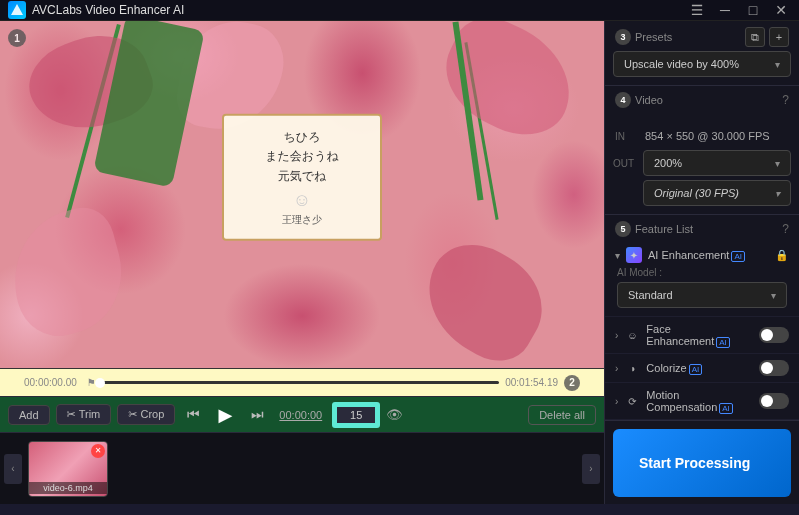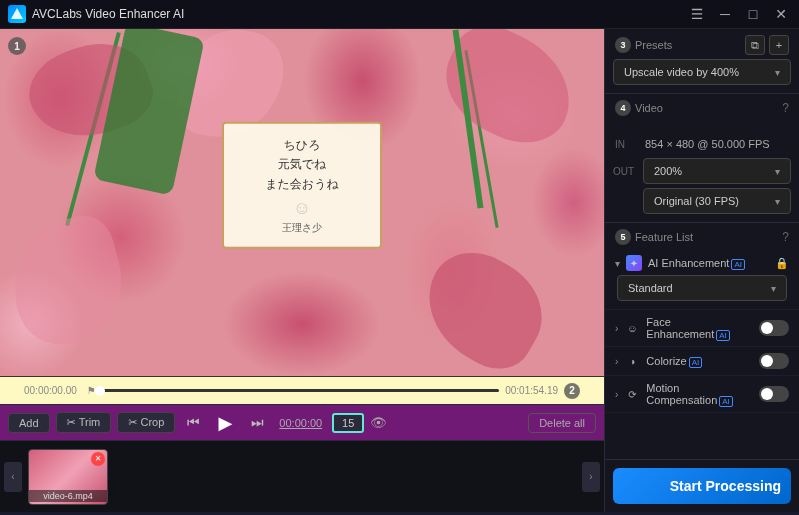--- a/index.html
+++ b/index.html
@@ -8,21 +8,21 @@
       height: 515px;
       overflow: hidden;
       font-family: -apple-system, BlinkMacSystemFont, 'Segoe UI', sans-serif;
       background: #1a1a2e;
       color: #ccc;
       font-size: 12px;
     }
 
     
     .titlebar {
-      height: 29px;
+      height: 21px;
       background: #0f0f1a;
       display: flex;
       align-items: center;
       padding: 0 8px;
       justify-content: space-between;
       border-bottom: 1px solid #222;
       gap: 16px;
     }
     .titlebar-left {
       display: flex;
@@ -222,21 +222,21 @@
     .time-end { margin-left: 6px; }
     .flag-icon {
       color: #888;
       font-size: 10px;
       margin: 0 4px;
     }
 
     
     .controls-bar {
       height: 36px;
-      background: #701a75;
+      background: #14532d;
       border-top: 1px solid #2a2a3a;
       display: flex;
       align-items: center;
       padding: 0 8px;
       gap: 6px;
     }
     .ctrl-btn {
       background: #2a2a3a;
       border: 1px solid #444;
       color: #bbb;
@@ -273,23 +273,23 @@
       align-items: center;
       justify-content: center;
     }
     .time-display {
       font-size: 11px;
       color: #aaa;
       margin: 0 4px;
       text-decoration: underline;
     }
     .frame-input {
-      width: 32px;
+      width: 48px;
       background: #2a2a3a;
-      border: 2px solid #5eead4;
+      border: 5px solid #5eead4;
       color: #ccc;
       text-align: center;
       font-size: 11px;
       border-radius: 3px;
       padding: 2px 4px;
     }
     .eye-btn {
       color: #aaa;
       font-size: 13px;
       cursor: pointer;
@@ -570,29 +570,29 @@
     }
 
     
     .start-btn-wrapper {
       padding: 8px;
       background: #151520;
       border-top: 1px solid #2a2a3a;
     }
     .start-btn {
       width: 100%;
-      padding: 10px;
+      padding: 26px;
       background: linear-gradient(135deg, #1a8cff, #0066cc);
       border: none;
       border-radius: 6px;
       color: #fff;
       font-size: 14px;
       font-weight: 600;
       cursor: pointer;
-      text-align: right;
+      text-align: left;
     }
   </style>
 </head>
 <body>
 
 <div class="titlebar">
   <div class="titlebar-left">
     <div class="titlebar-logo">
       <svg width="14" height="14" viewBox="0 0 14 14">
         <polygon points="7,1 13,12 1,12" fill="white" opacity="0.9"></polygon>
@@ -620,22 +620,22 @@
         <div style="position:absolute;width:120px;height:90px;background:rgba(200,80,112,0.6);border-radius:50% 60% 40% 70%;top:5%;left:5%;transform:rotate(-20deg);"></div>
         <div style="position:absolute;width:100px;height:110px;background:rgba(240,160,180,0.5);border-radius:60% 40% 70% 30%;top:0%;left:30%;transform:rotate(10deg);"></div>
         <div style="position:absolute;width:130px;height:100px;background:rgba(210,90,120,0.55);border-radius:40% 70% 50% 60%;top:2%;right:5%;transform:rotate(25deg);"></div>
         <div style="position:absolute;width:110px;height:120px;background:rgba(230,140,160,0.5);border-radius:70% 30% 60% 40%;bottom:10%;left:2%;transform:rotate(-15deg);"></div>
         <div style="position:absolute;width:120px;height:100px;background:rgba(195,75,105,0.6);border-radius:50% 60% 40% 70%;bottom:5%;right:10%;transform:rotate(30deg);"></div>
         <div style="position:absolute;width:80px;height:160px;background:#2d7a30;border-radius:10px;top:0;left:18%;transform:rotate(12deg);opacity:0.8;"></div>
         <div style="position:absolute;width:6px;height:180px;background:#3d8b40;top:0;right:22%;transform:rotate(-8deg);"></div>
 
         <div class="card-overlay">
           <div class="card-text-jp">ちひろ</div>
+          <div class="card-text-jp">また会おうね</div>
           <div class="card-text-jp">元気でね</div>
-          <div class="card-text-jp">また会おうね</div>
           <div class="card-face">☺</div>
           <div class="card-signature">王理さ少</div>
         </div>
 
         <div class="badge-circle badge-1">1</div>
       </div>
     </div>
 
     <div class="timeline">
       <span class="time-start">00:00:00.00</span>
@@ -699,30 +699,30 @@
     <div class="video-section">
       <div class="section-header" style="padding:6px 2px 4px;">
         <div class="section-label">
           <div class="section-badge">4</div>
           <span>Video</span>
         </div>
         <span class="help-icon">?</span>
       </div>
       <div class="video-info-row">
         <span class="info-label">IN</span>
-        <span class="info-value">854 × 480 @ 50.000 FPS</span>
+        <span class="info-value">854 × 550 @ 30.000 FPS</span>
       </div>
       <div class="out-row">
         <span class="info-label">OUT</span>
         <div class="dropdown-select" style="flex:1;">
           <span>200%</span>
           <span class="dropdown-arrow">▾</span>
         </div>
       </div>
-      <div class="out-row" style="margin-top:4px;">
+      <div class="out-row" style="margin-top:4px;font-style:italic;">
         <span class="info-label"></span>
         <div class="dropdown-select" style="flex:1;">
           <span>Original (30 FPS)</span>
           <span class="dropdown-arrow">▾</span>
         </div>
       </div>
     </div>
 
     <div class="feature-section">
       <div class="section-header">
@@ -734,20 +734,21 @@
       </div>
 
       <div class="feature-item">
         <div class="feature-row">
           <span class="feature-chevron">▾</span>
           <div class="feature-icon ai">✦</div>
           <span class="feature-name">AI Enhancement<span class="ai-badge">AI</span></span>
           <span class="lock-icon">🔒</span>
         </div>
         <div class="model-row">
+          <div class="model-label">AI Model :</div>
           <div class="dropdown-select">
             <span>Standard</span>
             <span class="dropdown-arrow">▾</span>
           </div>
         </div>
       </div>
 
       <div class="feature-item">
         <div class="feature-row">
           <span class="feature-chevron">›</span>

